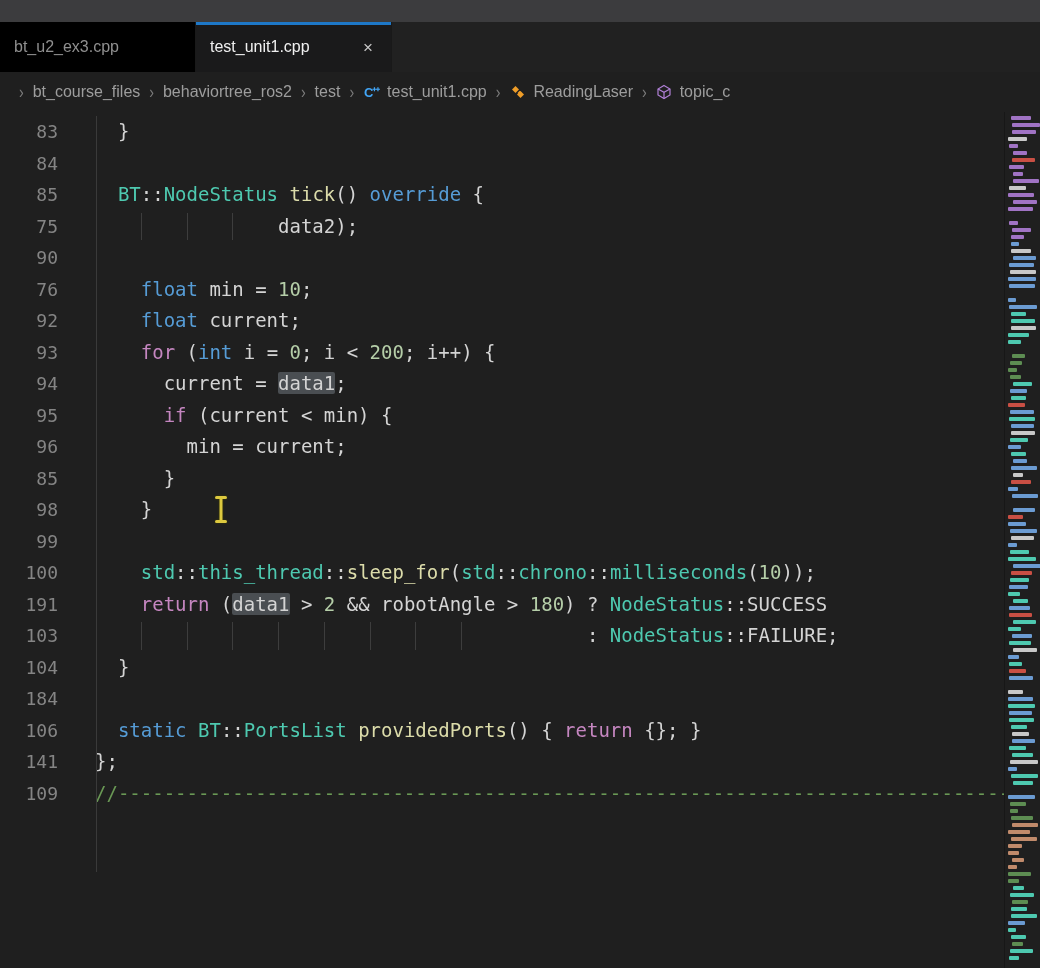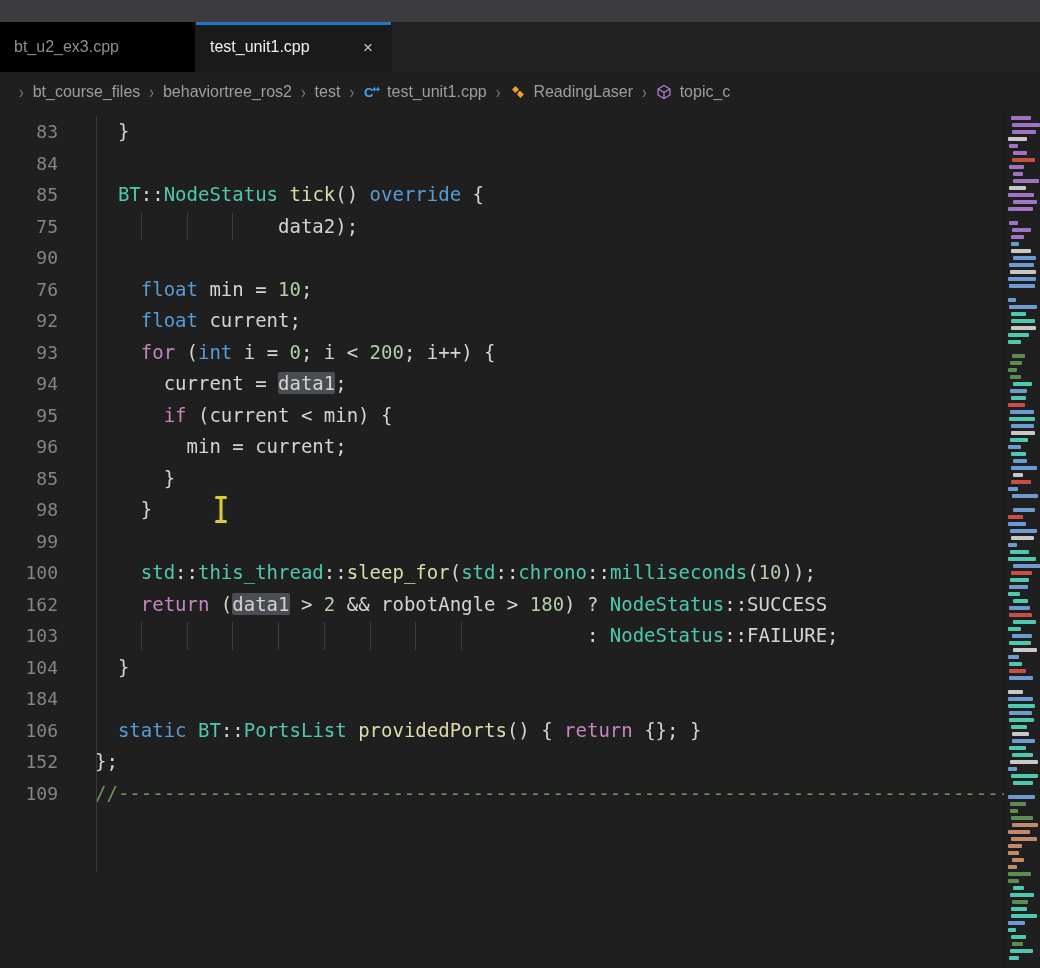--- a/index.html
+++ b/index.html
@@ -174,41 +174,41 @@
         </div>
         <div class="row">
           <div class="ln">99</div>
           <div class="code"></div>
         </div>
         <div class="row">
           <div class="ln">100</div>
           <div class="code"><span class="c-fg">    </span><span class="c-type">std</span><span class="c-fg">::</span><span class="c-type">this_thread</span><span class="c-fg">::</span><span class="c-fn">sleep_for</span><span class="c-fg">(</span><span class="c-type">std</span><span class="c-fg">::</span><span class="c-type">chrono</span><span class="c-fg">::</span><span class="c-type">milliseconds</span><span class="c-fg">(</span><span class="c-num">10</span><span class="c-fg">));</span></div>
         </div>
         <div class="row">
-          <div class="ln">162</div>
+          <div class="ln">191</div>
           <div class="code"><span class="c-fg">    </span><span class="c-ctrl">return</span><span class="c-fg"> (</span><span class="c-fg hl">data1</span><span class="c-fg"> &gt; </span><span class="c-num">2</span><span class="c-fg"> &amp;&amp; robotAngle &gt; </span><span class="c-num">180</span><span class="c-fg">) ? </span><span class="c-type">NodeStatus</span><span class="c-fg">::SUCCESS</span></div>
         </div>
         <div class="row">
           <div class="ln">103</div>
           <div class="code"><div class="row-guide" style="left: 65.76px;"></div><div class="row-guide" style="left: 111.52px;"></div><div class="row-guide" style="left: 157.28px;"></div><div class="row-guide" style="left: 203.04px;"></div><div class="row-guide" style="left: 248.8px;"></div><div class="row-guide" style="left: 294.56px;"></div><div class="row-guide" style="left: 340.32px;"></div><div class="row-guide" style="left: 386.08px;"></div><span class="c-fg">                                           : </span><span class="c-type">NodeStatus</span><span class="c-fg">::FAILURE;</span></div>
         </div>
         <div class="row">
           <div class="ln">104</div>
           <div class="code"><span class="c-fg">  }</span></div>
         </div>
         <div class="row">
           <div class="ln">184</div>
           <div class="code"></div>
         </div>
         <div class="row">
           <div class="ln">106</div>
           <div class="code"><span class="c-fg">  </span><span class="c-kw">static</span><span class="c-fg"> </span><span class="c-type">BT</span><span class="c-fg">::</span><span class="c-type">PortsList</span><span class="c-fg"> </span><span class="c-fn">providedPorts</span><span class="c-fg">() { </span><span class="c-ctrl">return</span><span class="c-fg"> {}; }</span></div>
         </div>
         <div class="row">
-          <div class="ln">152</div>
+          <div class="ln">141</div>
           <div class="code"><span class="c-fg">};</span></div>
         </div>
         <div class="row">
           <div class="ln">109</div>
           <div class="code"><span class="c-cmt">//------------------------------------------------------------------------------------------</span></div>
         </div>
       </div>
     <div class="class-guide"></div>
     <div class="ibeam" id="ibeam" style="top: 384px; left: 212.84px;">
         <div class="stem"></div>

